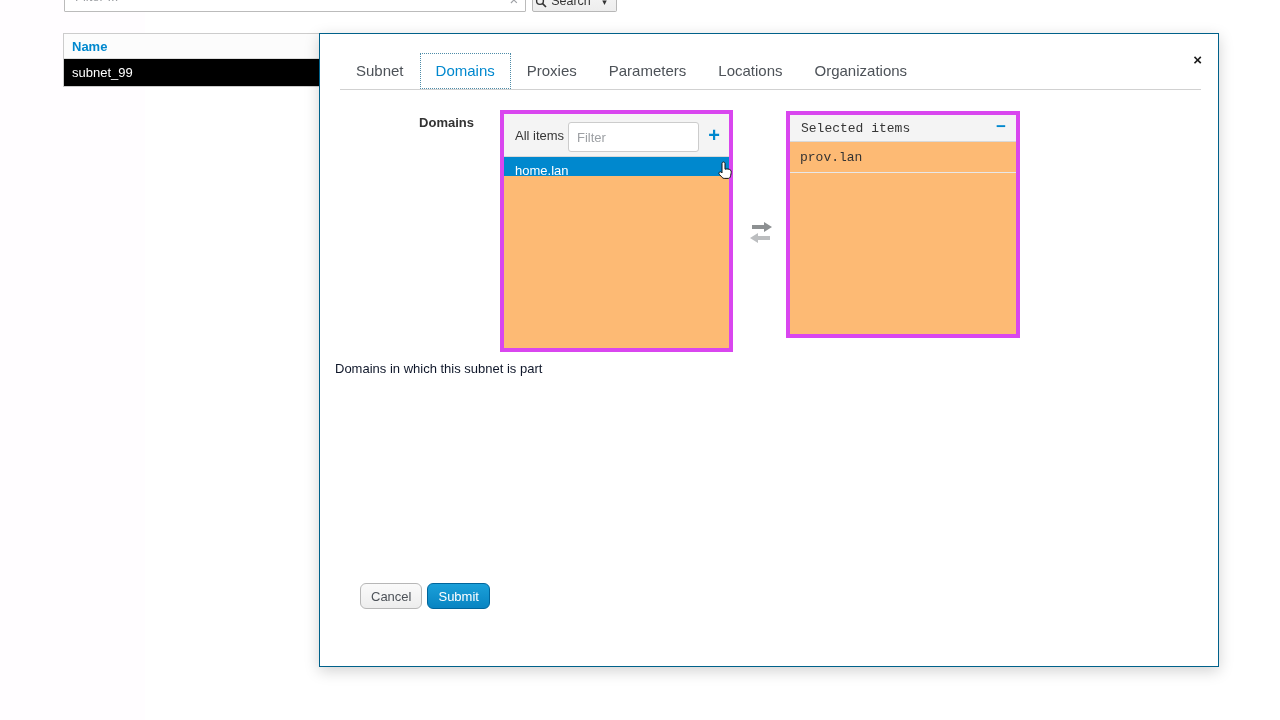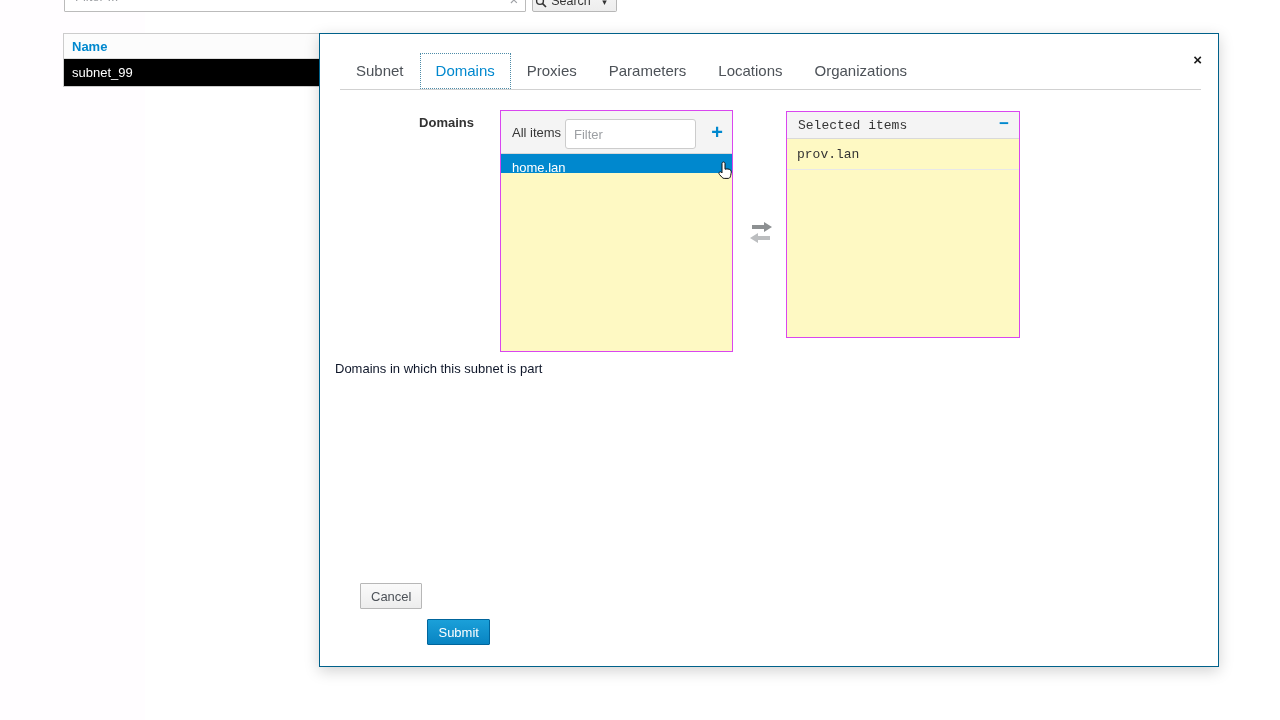--- a/index.html
+++ b/index.html
@@ -40,21 +40,21 @@
     color:#1a1a1a; cursor:pointer; line-height:1; }
   .tabs { position:absolute; left:20px; top:19px; width:861px; height:37px;
     border-bottom:1px solid #d1d1d1; display:flex; }
   .tab { height:36px; line-height:36px; padding:0 16px; font-size:15px; color:#4d5258;
     cursor:pointer; white-space:nowrap; }
   .tab.active { color:#0088ce; outline:1px dotted #4e8ca8; outline-offset:-1px; }
 
   .form-label { position:absolute; left:0; top:81px; width:154px; text-align:right;
     font-size:13px; font-weight:bold; color:#333; }
 
-  .panel { position:absolute; background:#fef9c3; border:1px solid #d946ef; }
+  .panel { position:absolute; background:#fdba74; border:4px solid #d946ef; }
   .panel-left { left:180px; top:76px; width:233px; height:242px; }
   .panel-right { left:466px; top:77px; width:234px; height:227px;font-family:Liberation Mono, monospace; }
   .panel-head { background:#f4f4f4; border-bottom:1px solid #d9d9d9; position:relative; }
   .panel-left .panel-head { height:43px; }
   .panel-right .panel-head { height:27px; }
   .panel-head-title { position:absolute; left:11px; top:0; font-size:13px; color:#363636; }
   .panel-left .panel-head-title { line-height:43px; }
   .panel-right .panel-head-title { line-height:27px; }
   .mini-filter { position:absolute; left:64px; top:8px; width:131px; height:30px;
     border:1px solid #ccc; border-radius:3px; padding:0 8px; font-size:13px; color:#555;
@@ -68,26 +68,26 @@
     cursor:pointer; }
   .list-item.highlight { background:#0088ce; color:#fff; }
   .panel-right .list-item { height:31px; line-height:31px; padding-left:10px;
     border-bottom:1px solid #e8e8e8; }
 
   .transfer { position:absolute; left:428px; top:187px; width:26px; height:22px; }
 
   .help-text { position:absolute; left:15px; top:327px; font-size:13px; color:#0f172a; }
 
   .actions { position:absolute; left:40px; top:549px; display:flex; gap:5px; }
-  .btn { height:26px; padding:0 10px; font-size:13px; border-radius:1px; cursor:pointer;
+  .btn { height:26px; padding:0 10px; font-size:13px; border-radius:6px; cursor:pointer;
     font-family:"Liberation Sans",sans-serif; }
   .btn-cancel { background:linear-gradient(#fafafa,#ededed); border:1px solid #b7b7b7;
     color:#4d5258; }
   .btn-submit { background:linear-gradient(#1ba0d9,#0884c2); border:1px solid #00659c;
-    color:#fff;margin-top:36px; }
+    color:#fff; }
 
   .cursor-icon { left:718px; top:161px; z-index:30; pointer-events:none; }
 </style>
 </head>
 <body>
 
 <div class="abs left-strip"></div>
 
 <input class="abs top-filter" placeholder="Filter ..." style="">
 <span class="abs clear-x">×</span>

